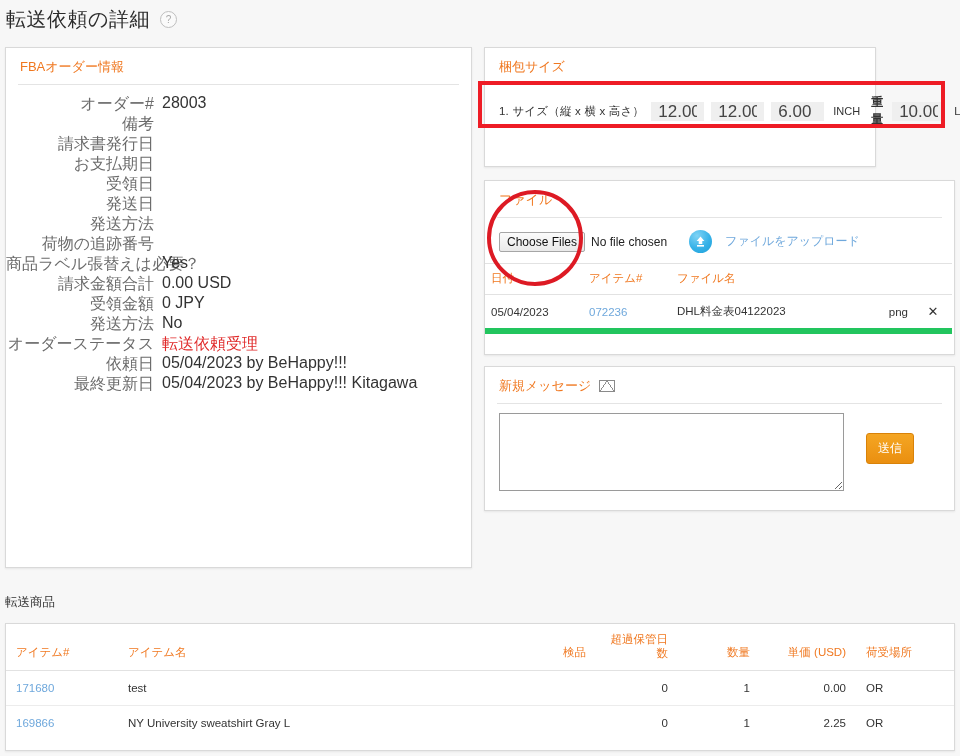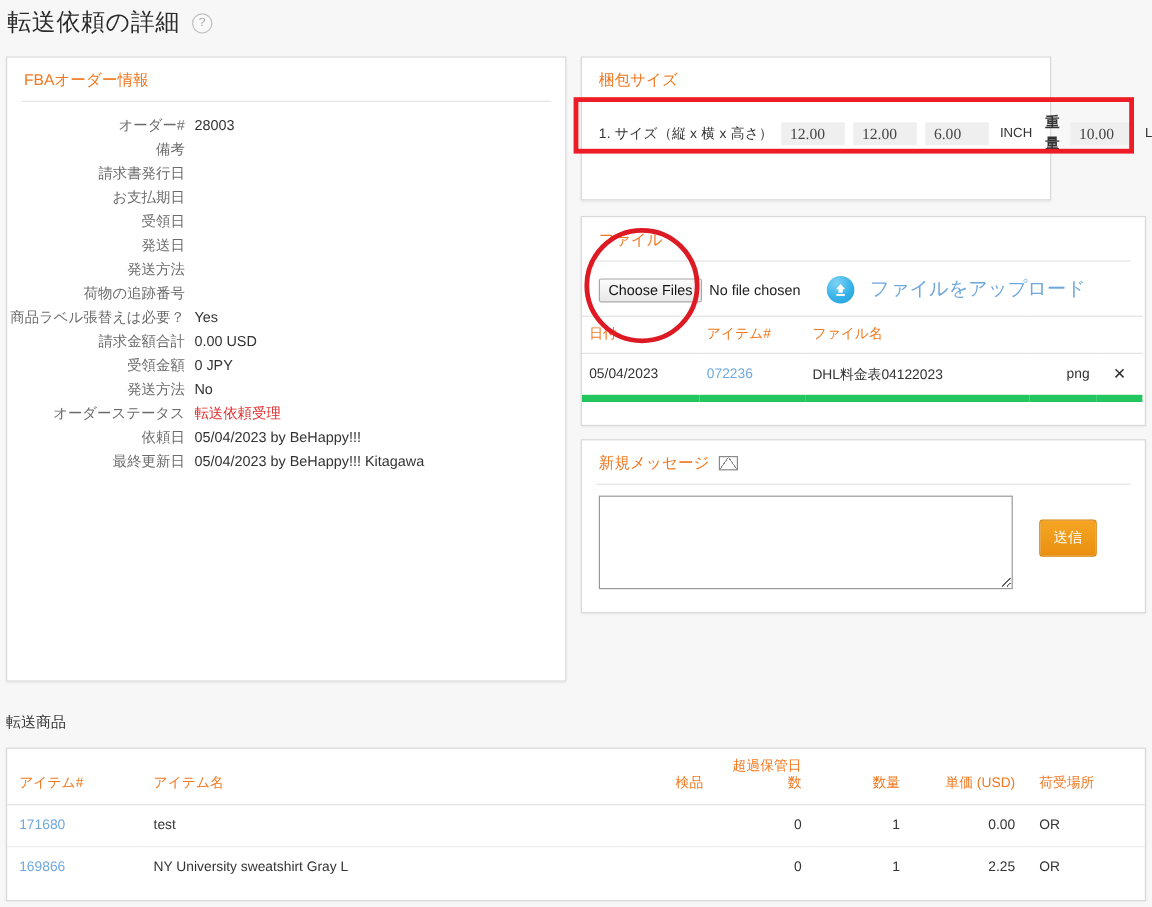--- a/index.html
+++ b/index.html
@@ -64,23 +64,23 @@
     height: 1px;
     background: #e4e4e4;
     margin: 0 12px;
   }
 
   
   #panel-order { left: 5px; top: 47px; width: 467px; height: 521px; }
   .kv-list { padding: 9px 0 0 0; }
   .kv-row {
     display: flex;
-    align-items: center;
+    align-items: flex-start;
     height: 20px;
-    font-size: 12px;
+    font-size: 16px;
   }
   .kv-label {
     width: 156px;
     text-align: right;
     color: #6b6b6b;
     padding-right: 8px;
     box-sizing: border-box;
     white-space: nowrap;
   }
   .kv-value {
@@ -98,25 +98,25 @@
     font-size: 11.5px;
     color: #333;
     gap: 7px;
   }
   .size-label { white-space: nowrap; letter-spacing: .2px; }
   .ro-input {
     background: #efefef;
     border: none;
     height: 19px;
     line-height: 19px;
-    font-size: 13px;
+    font-size: 17px;
     color: #444;
     padding: 0 7px;
     box-sizing: border-box;
-    font-family: Liberation Serif, serif;
+    font-family: Liberation Sans, sans-serif;
   }
   .ro-input.dim { width: 53px; }
   .ro-input.wt  { width: 53px; }
   .unit { font-size: 11px; color: #333; margin: 0 2px; }
   .unit.bold { font-weight: bold; font-size: 12px; }
 
   
   #panel-files { left: 484px; top: 180px; width: 471px; height: 175px; }
   .file-upload-row {
     display: flex;
@@ -136,21 +136,21 @@
   }
   .no-file-text { font-size: 12px; color: #222; }
   .upload-icon {
     width: 23px; height: 23px; border-radius: 50%;
     background: radial-gradient(circle at 35% 25%, #7fd3f5 0%, #36b2e8 55%, #1d9fd8 100%);
     display: inline-flex; align-items: center; justify-content: center;
     margin-left: 16px; cursor: pointer;
   }
   .upload-icon svg { display: block; }
   .upload-link {
-    font-size: 16px; color: #6fa8dc; margin-left: 7px; cursor: pointer;
+    font-size: 12px; color: #6fa8dc; margin-left: 7px; cursor: pointer;
   }
   .file-table { width: calc(100% - 2px); border-collapse: collapse; font-size: 11.5px; margin: 0 0 0 0; }
   .file-table th {
     text-align: left; color: #f07820; font-weight: normal;
     padding: 7px 6px 8px 6px;
     border-top: 1px solid #e2e2e2;
     border-bottom: 1px solid #e2e2e2;
     font-size: 11.5px;
   }
   .file-table td {

